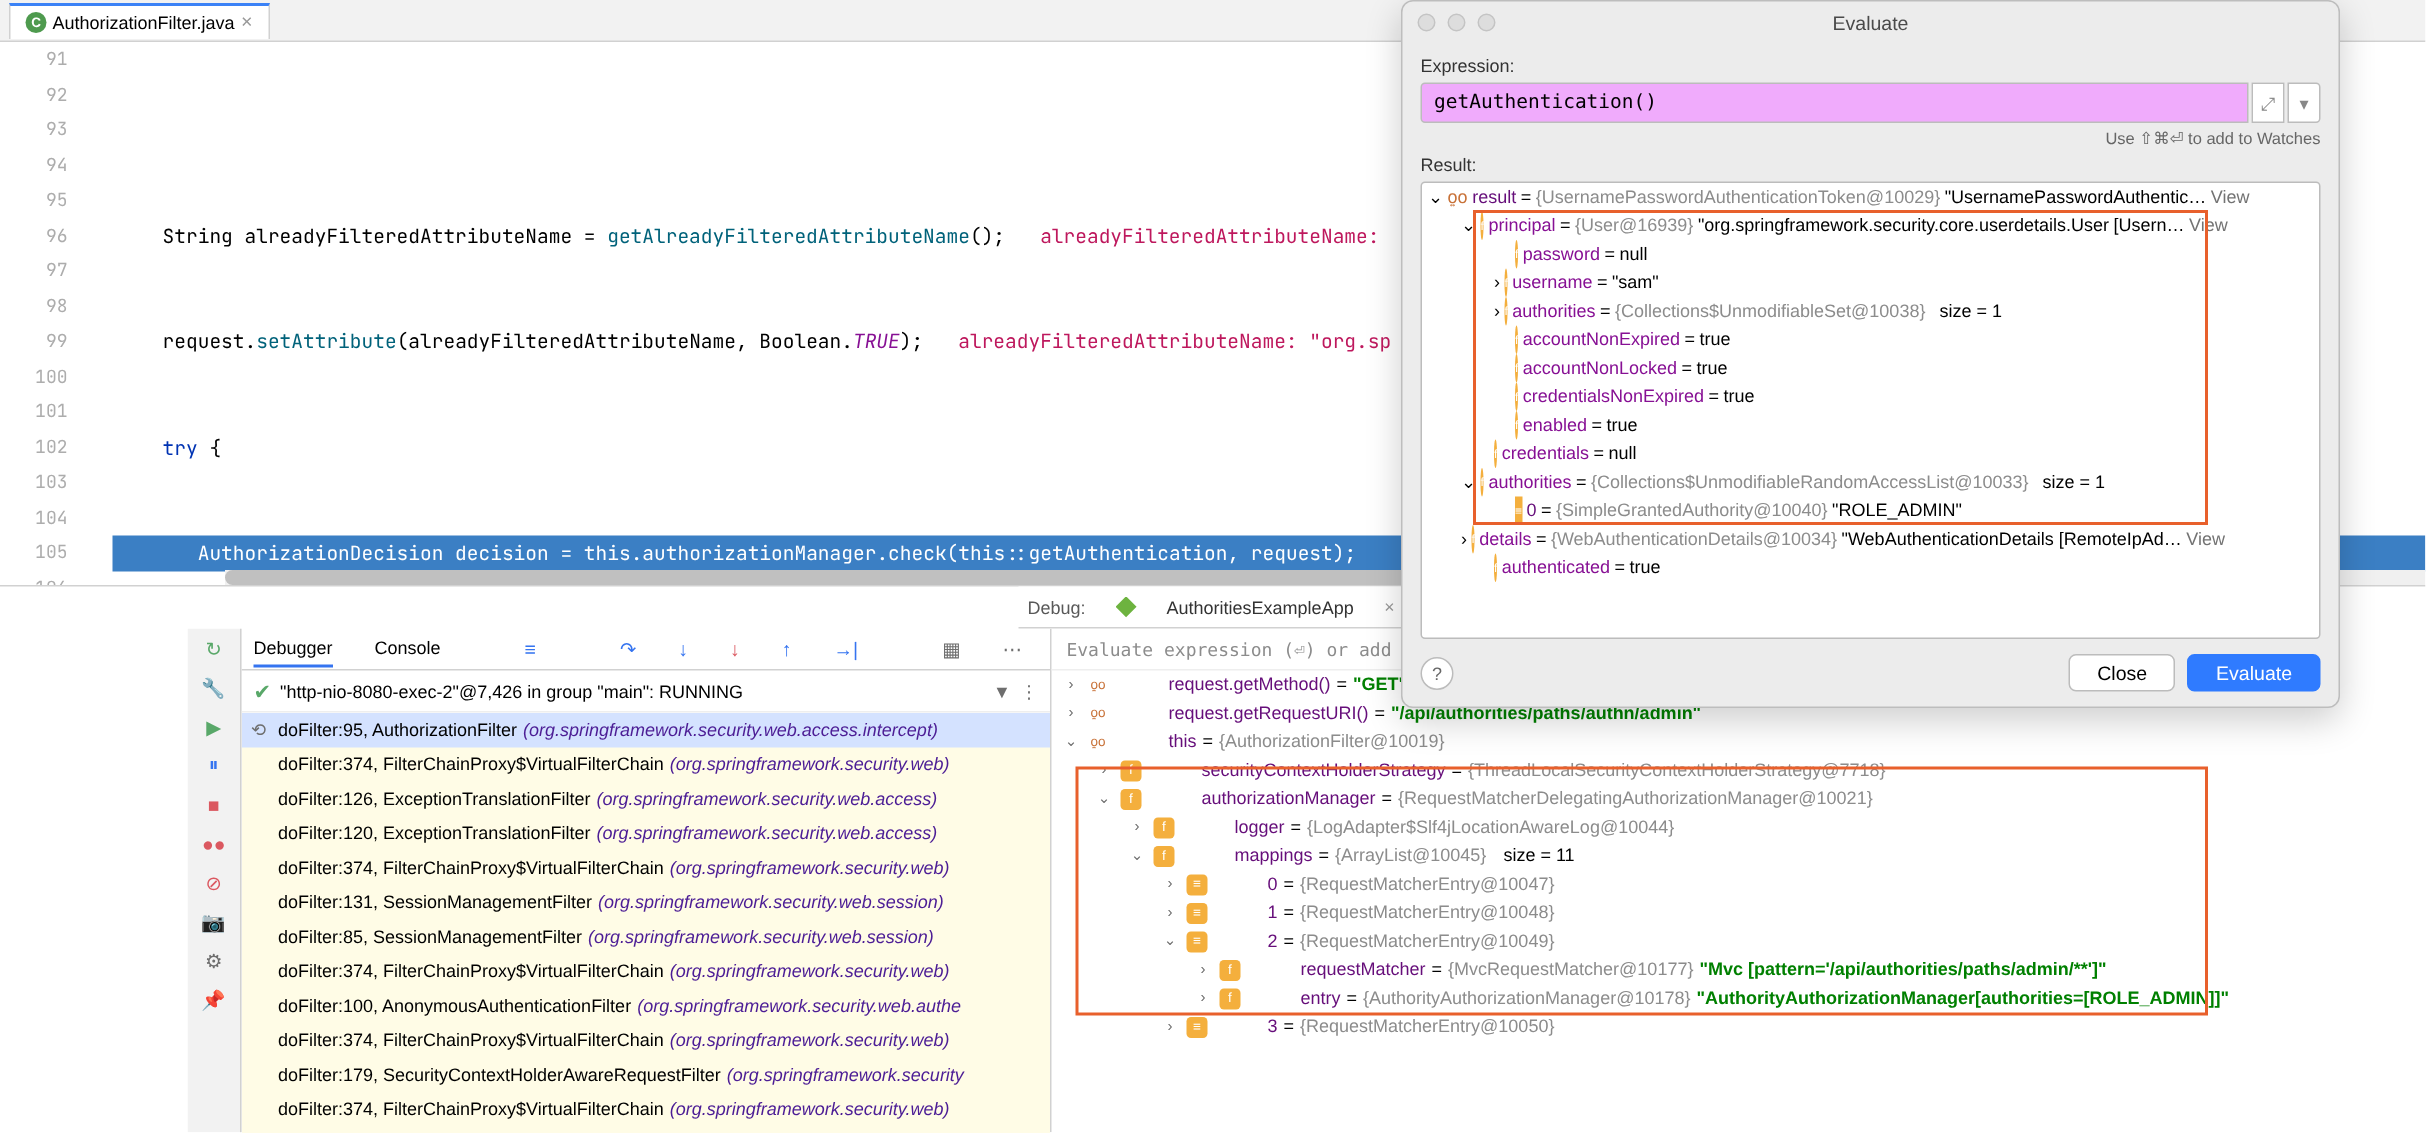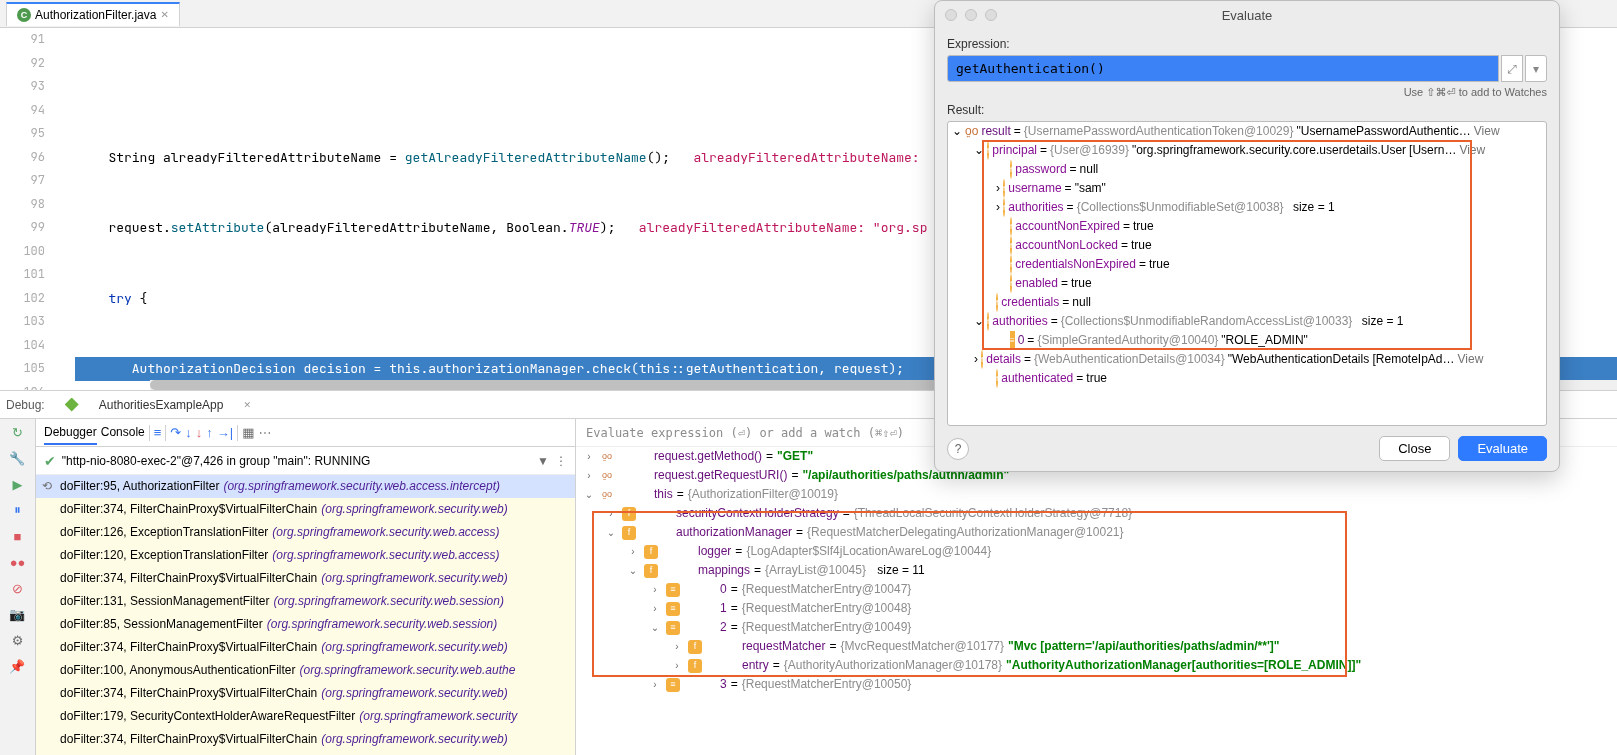--- a/index.html
+++ b/index.html
@@ -25,37 +25,37 @@
 .fld { color: #871094; }
 .mth { color: #00627a; }
 .cmt { color: #be185d; }
 .const { color: #871094; font-style: italic; }
 .this { color: #0033b3; }
 .hl-line .kw, .hl-line .str, .hl-line .fld, .hl-line .mth, .hl-line .this { color: #fff; }
 .scrollbar-h { position: absolute; bottom: 0; left: 75px; right: 0; height: 10px; background: #f0f0f0; }
 .scrollbar-h .thumb { position: absolute; left: 0; width: 82%; height: 100%; background: #c0c0c0; border-radius: 5px; }
 
 
-.debug-panel { display: flex; flex-direction: column; height: 365px; border-top: 1px solid #d1d1d1; }
+.debug-panel { display: flex; flex-direction: column; height: 365px; border-top: 1px solid #d1d1d1; align-items: center; }
 .debug-tabs { display: flex; align-items: center; height: 28px; border-bottom: 1px solid #d1d1d1; padding-left: 6px; gap: 6px; background: #fff; }
 .dbg-label { color: #595959; font-size: 12px; padding-right: 6px; }
 .dbg-tab { display: flex; align-items: center; gap: 20px; padding: 2px 8px; font-size: 12px; color: #333; }
 .dbg-tab .close { color: #999; font-size: 9px; }
 .spring-icon { width: 14px; height: 14px; display: inline-block; background: #6db33f; clip-path: polygon(50% 0, 100% 50%, 50% 100%, 0 50%); }
 
 .debug-body { display: flex; flex: 1; overflow: hidden; }
 .left-rail { width: 36px; background: #f2f2f2; display: flex; flex-direction: column; align-items: center; padding-top: 4px; gap: 8px; border-right: 1px solid #d1d1d1; }
 .rail-ico { width: 18px; height: 18px; display: flex; align-items: center; justify-content: center; font-size: 13px; color: #6e6e6e; cursor: pointer; }
 .rail-ico.green { color: #59a869; }
 .rail-ico.blue { color: #3574f0; }
 .rail-ico.red { color: #db5860; }
 
 .debug-cols { display: flex; flex: 1; overflow: hidden; }
 .frames-col { width: 540px; border-right: 1px solid #d1d1d1; display: flex; flex-direction: column; }
-.toolbar2 { display: flex; align-items: center; height: 28px; border-bottom: 1px solid #d1d1d1; padding: 0 8px; gap: 4px; font-size: 12px; }
+.toolbar2 { display: flex; align-items: center; height: 28px; border-bottom: 1px solid #d1d1d1; padding: 0 8px; gap: 28px; font-size: 12px; }
 .toolbar2 .tab2 { color: #000; border-bottom: 2px solid transparent; padding: 4px 0; }
 .toolbar2 .tab2.active { border-bottom: 2px solid #3574f0; }
 .toolbar2 .spacer { flex: 1; }
 .toolbar2 .ico { color: #6e6e6e; font-size: 13px; }
 .toolbar2 .ico.blue { color: #3574f0; }
 .toolbar2 .ico.red { color: #db5860; }
 .toolbar2 .sep { width: 1px; height: 16px; background: #d1d1d1; }
 
 .thread-row { display: flex; align-items: center; height: 28px; padding: 0 8px; border-bottom: 1px solid #eee; font-size: 12px; gap: 6px; }
 .chk { color: #59a869; font-size: 14px; }
@@ -85,21 +85,21 @@
 .hlbox { position: absolute; border: 2px solid #e8602c; pointer-events: none; }
 
 
 .eval-dialog { position: absolute; left: 934px; top: 0; width: 626px; height: 472px; background: #ececec; border: 1px solid #bdbdbd; border-radius: 8px; box-shadow: 0 8px 24px rgba(0,0,0,.2); display: flex; flex-direction: column; }
 .eval-title { height: 28px; display: flex; align-items: center; justify-content: center; position: relative; font-size: 13px; font-weight: 500; color: #4a4a4a; }
 .traffic { position: absolute; left: 10px; display: flex; gap: 8px; }
 .tl { width: 12px; height: 12px; border-radius: 50%; background: #ddd; border: 1px solid #c4c4c4; }
 .eval-body { flex: 1; padding: 8px 12px 10px; display: flex; flex-direction: column; gap: 4px; overflow: hidden; }
 .eval-lbl { font-size: 12px; color: #333; }
 .eval-input { display: flex; gap: 2px; }
-.eval-input input { flex: 1; border: 1px solid #bcbcbc; background: #3b82f6; padding: 5px 8px; font-family: Menlo, monospace; font-size: 13px; border-radius: 3px 0 0 3px; }
+.eval-input input { flex: 1; border: 1px solid #bcbcbc; background: #f0abfc; padding: 5px 8px; font-family: Menlo, monospace; font-size: 13px; border-radius: 3px 0 0 3px; }
 .eval-input .expand { width: 22px; border: 1px solid #bcbcbc; background: #fff; display: flex; align-items: center; justify-content: center; color: #888; }
 .eval-input .dd { width: 22px; border: 1px solid #bcbcbc; background: #fff; display: flex; align-items: center; justify-content: center; color: #888; border-radius: 0 3px 3px 0; }
 .eval-hint { text-align: right; font-size: 11px; color: #666; }
 .eval-tree { flex: 1; background: #fff; border: 1px solid #bcbcbc; overflow: auto; font-size: 12px; line-height: 19px; position: relative; border-radius: 3px; }
 .etrow { display: flex; align-items: center; gap: 3px; padding: 0 4px; white-space: nowrap; }
 .etrow .nm { color: #660e7a; }
 .etrow .nm.red { color: #871094; }
 .etrow .ty { color: #8c8c8c; }
 .link { color: #737373; }
 .eval-foot { display: flex; align-items: center; justify-content: flex-end; gap: 8px; padding: 0 12px 10px 12px; }

